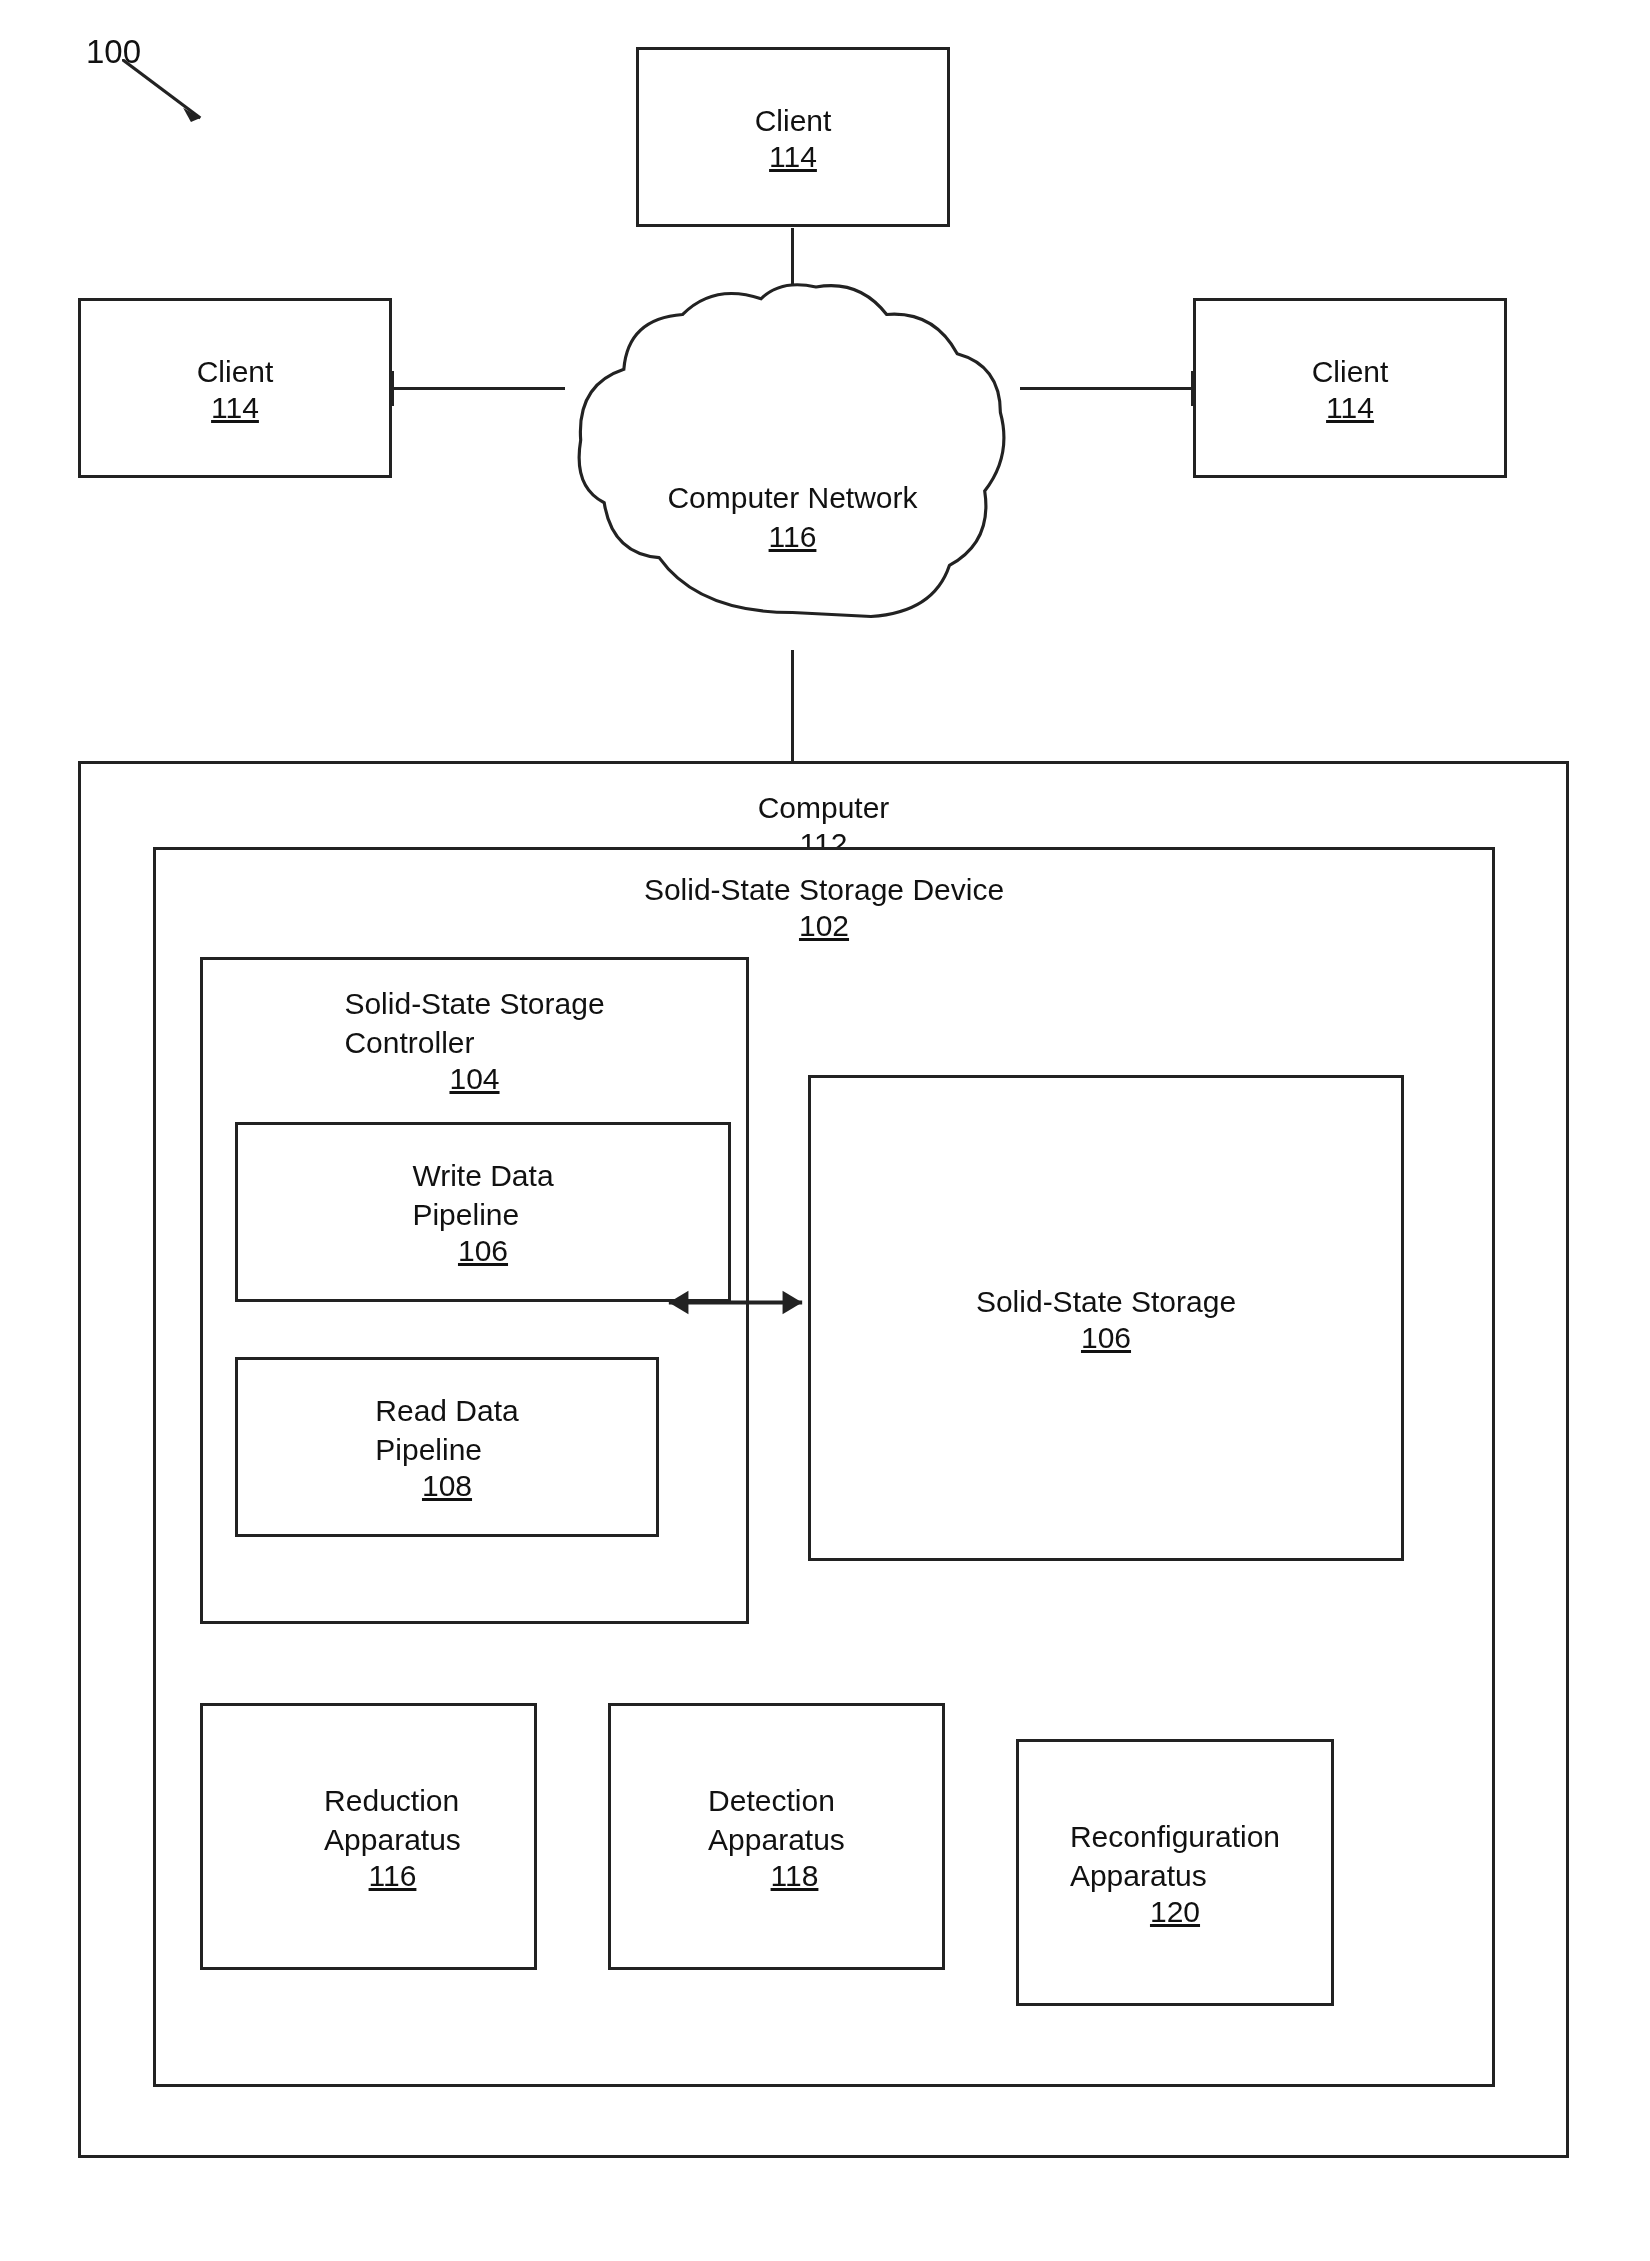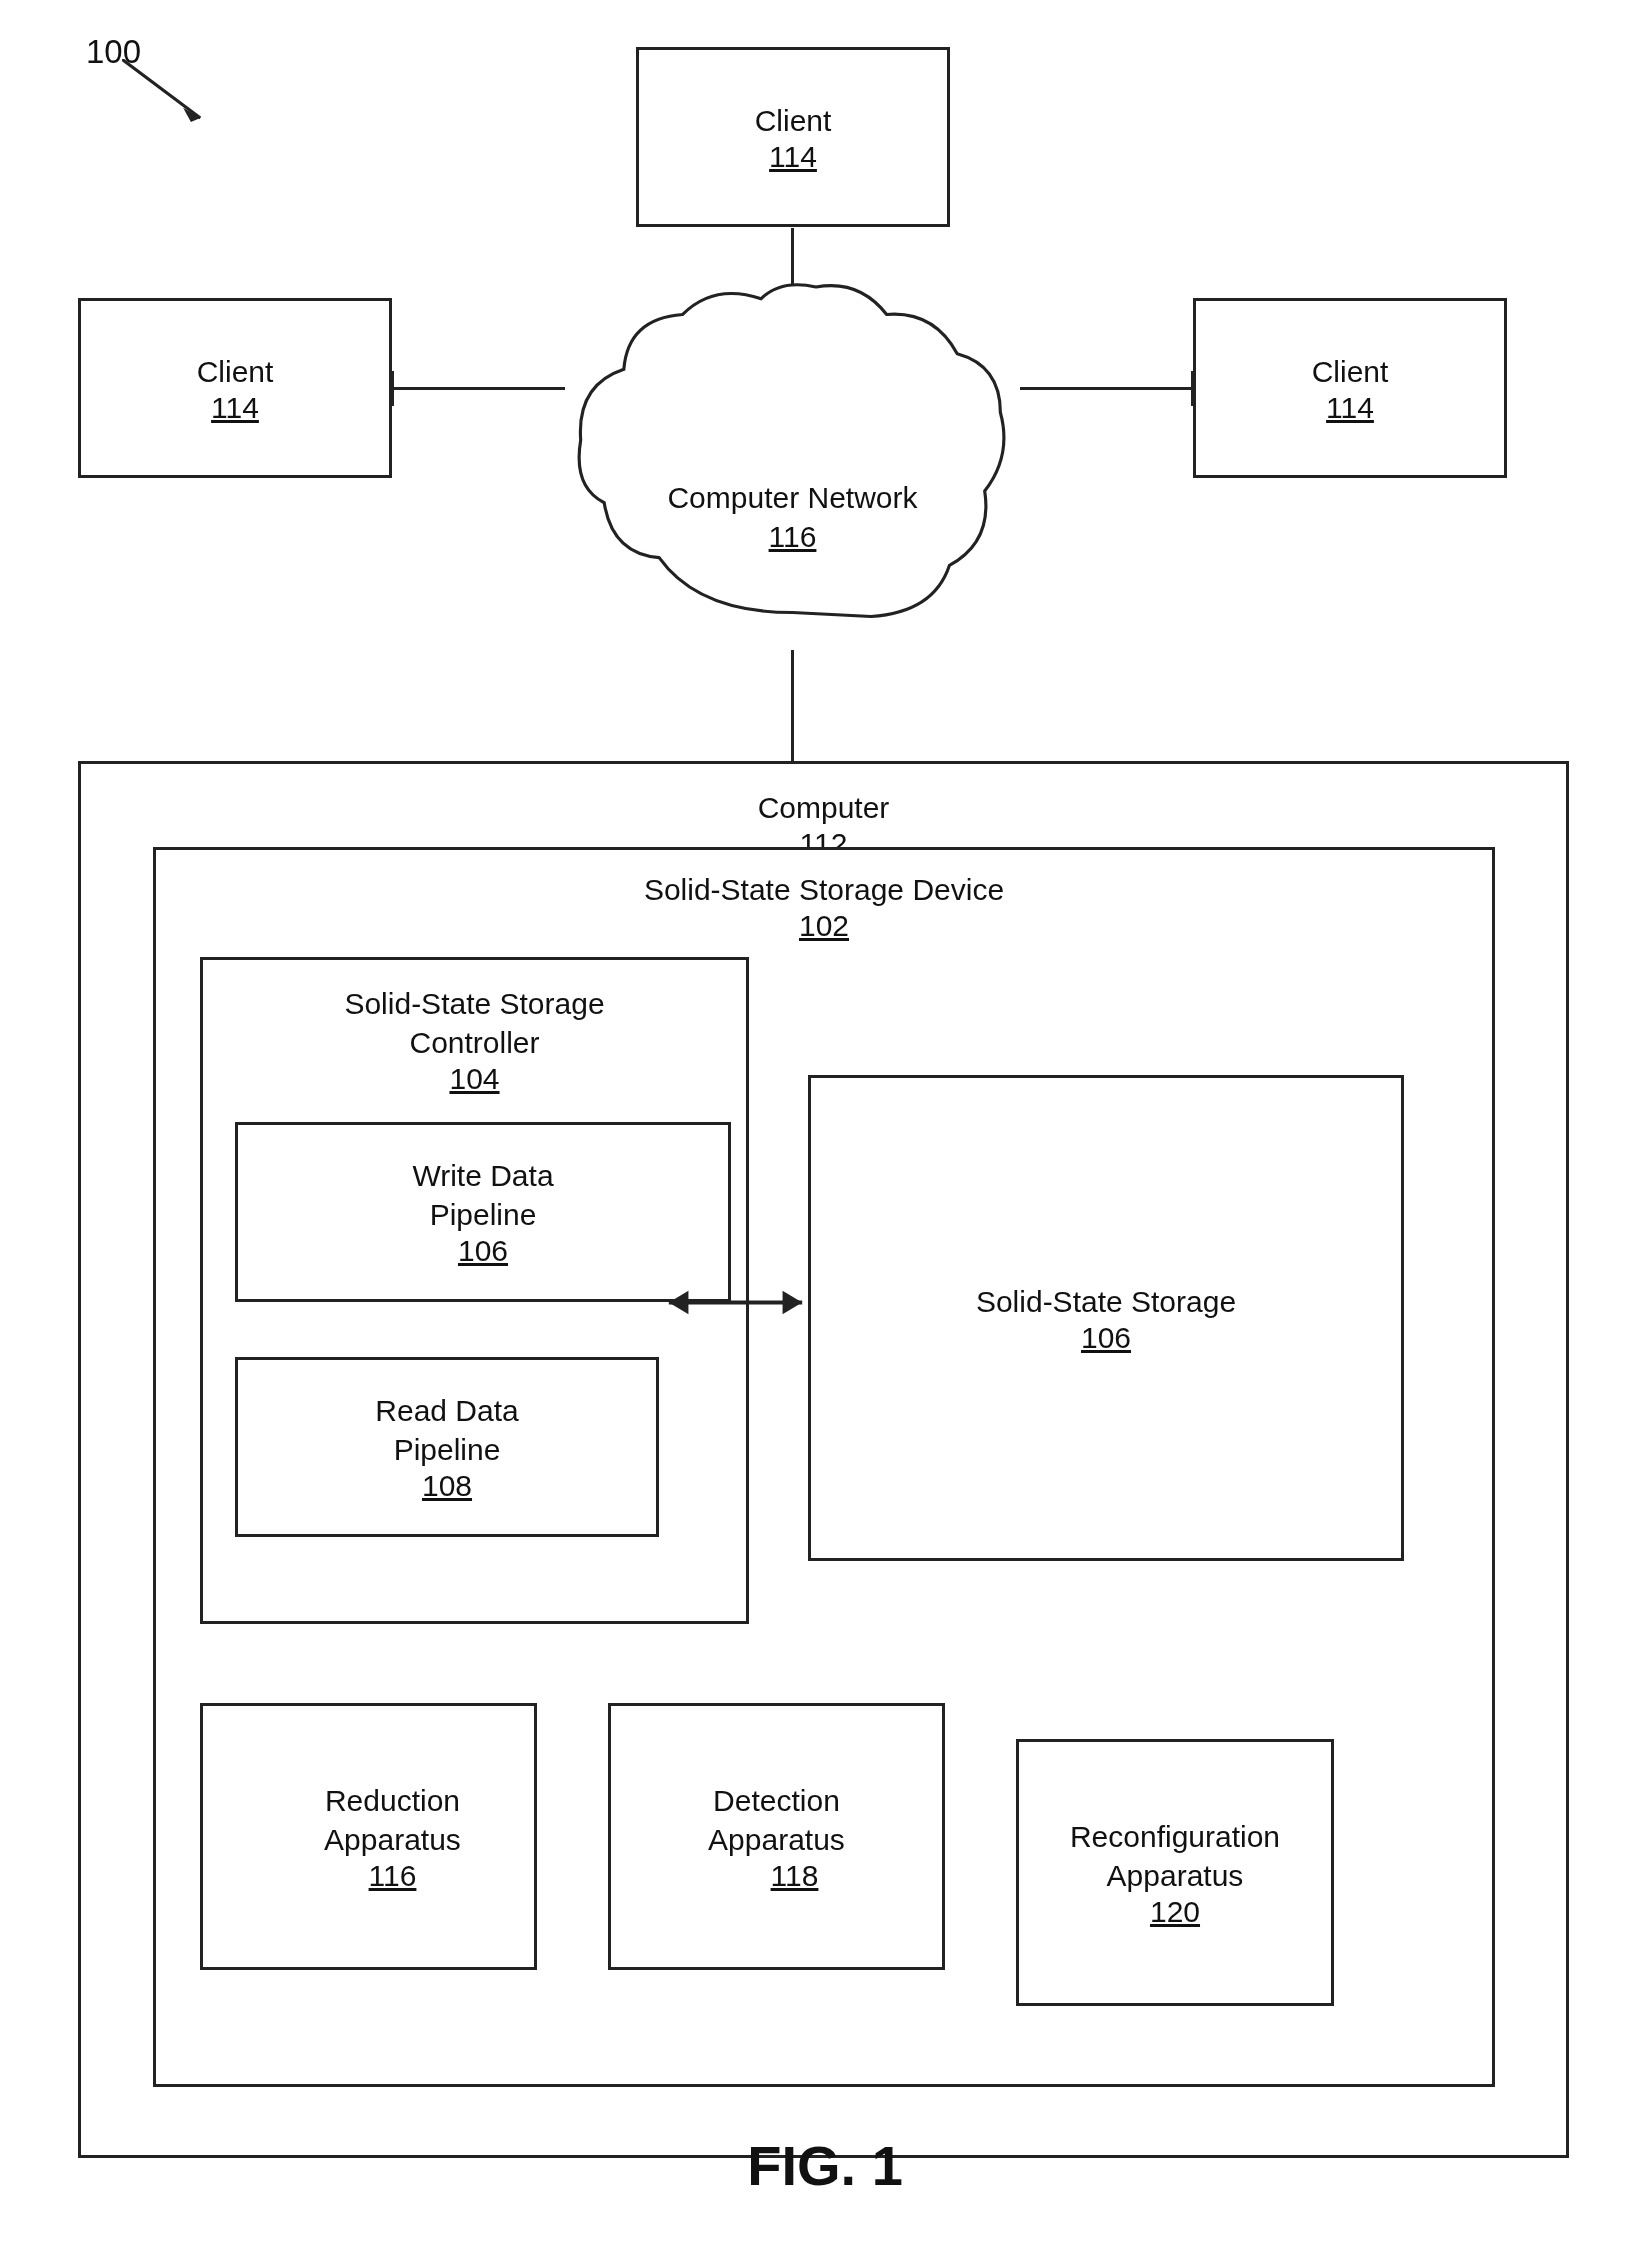--- a/index.html
+++ b/index.html
@@ -22,21 +22,21 @@
     }
     
     .box {
       position: absolute;
       border: 3.1px solid #222;
       background: #fff;
       display: flex;
       flex-direction: column;
       align-items: center;
       justify-content: center;
-      text-align: center;
+      text-align: left;
     }
     .box-text {
       font-size: 30px;
       font-weight: normal;
       line-height: 1.3;
       color: #111;
     }
     .box-ref {
       font-size: 30px;
       text-decoration: underline;
@@ -187,18 +187,15 @@
   <div class="box" style="left:608px; top:1703px; width:337px; height:267px; border:3.1px solid #222;">
     <span class="box-text">Detection<br>Apparatus</span>
     <span class="box-ref label-ref" style="font-size:30px; text-decoration:underline;margin-left:36px;">118</span>
   </div>
 
   <div class="box" style="left:1016px; top:1703px; width:318px; height:267px; border:3.1px solid #222;margin-top:36px;">
     <span class="box-text">Reconfiguration<br>Apparatus</span>
     <span class="box-ref label-ref" style="font-size:30px; text-decoration:underline;">120</span>
   </div>
 
-  <div class="fig-label" style="bottom:63px; left:0; right:0; text-align:center;">
-    <span>FIG. 1</span>
-  </div>
 
 </div>
 
 
 </body></html>

